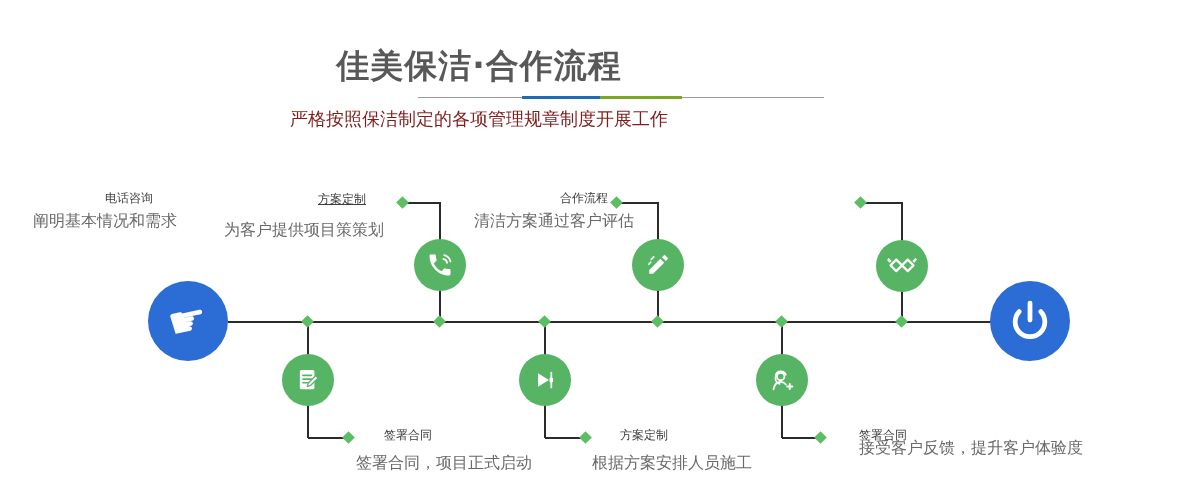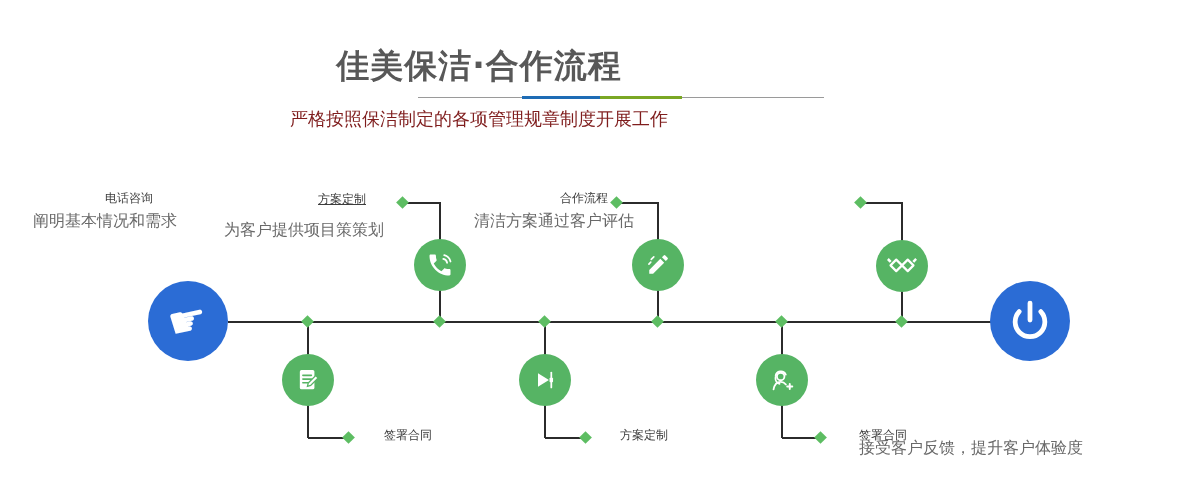--- a/index.html
+++ b/index.html
@@ -164,17 +164,19 @@
     </svg>
   </div>
 
   <div class="lbl-title" id="t1-title">电话咨询</div>
   <div class="lbl-desc" id="t1-desc">阐明基本情况和需求</div>
   <div class="lbl-title" id="t2-title">方案定制</div>
   <div class="lbl-desc" id="t2-desc">为客户提供项目策策划</div>
   <div class="lbl-title" id="t3-title">合作流程</div>
   <div class="lbl-desc" id="t3-desc">清洁方案通过客户评估</div>
   <div class="lbl-title" id="b1-title">签署合同</div>
+  <div class="lbl-desc" id="b1-desc">签署合同，项目正式启动</div>
   <div class="lbl-title" id="b2-title">方案定制</div>
+  <div class="lbl-desc" id="b2-desc">根据方案安排人员施工</div>
   <div class="lbl-title" id="b3-title">签署合同</div>
   <div class="lbl-desc" id="b3-desc">接受客户反馈，提升客户体验度</div>
 
 </div>
 
 </body></html>

